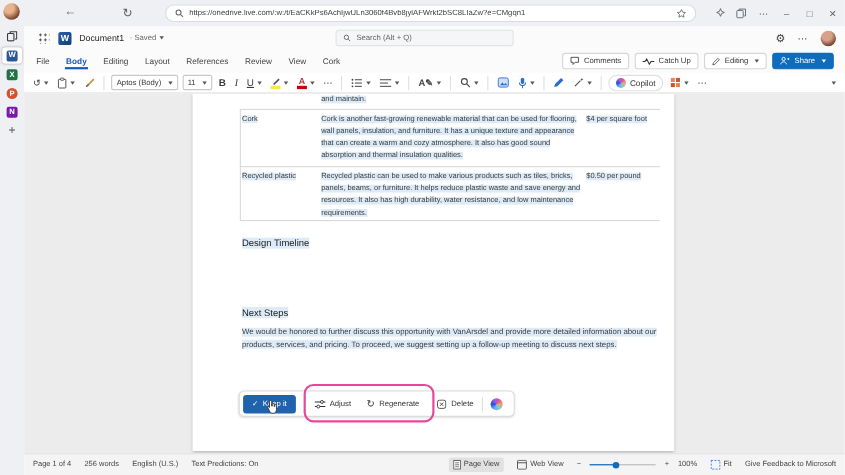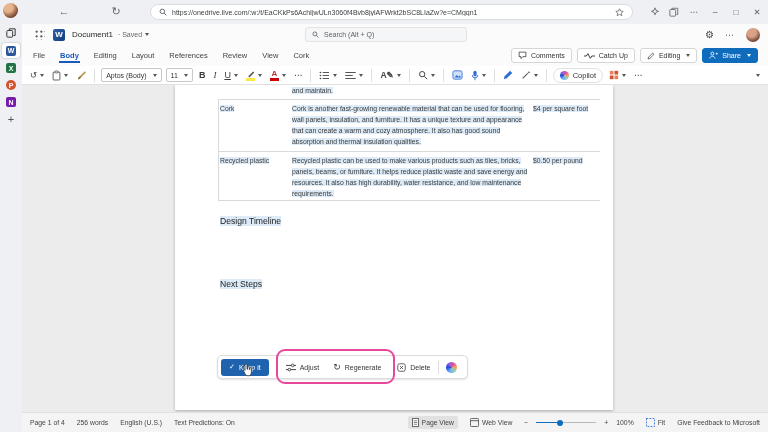--- a/index.html
+++ b/index.html
@@ -361,20 +361,21 @@
 
         <div class="table-row">
           <div class="cell cell-name" style="top:70px;"><span class="hl">Recycled plastic</span></div>
           <div class="cell cell-desc" style="top:70px;"><span class="hl">Recycled plastic can be used to make various products such as tiles, bricks, panels, beams, or furniture. It helps reduce plastic waste and save energy and resources. It also has high durability, water resistance, and low maintenance requirements.</span></div>
           <div class="cell cell-price" style="top:70px;"><span class="hl">$0.50 per pound</span></div>
         </div>
 
         <div class="h2" style="top:131px;"><span class="hl">Design Timeline</span></div>
 
         <div class="h2" style="top:194px;"><span class="hl">Next Steps</span></div>
+        <div class="para" style="top:212px;"><span class="hl">We would be honored to further discuss this opportunity with VanArsdel and provide more detailed information about our products, services, and pricing. To proceed, we suggest setting up a follow-up meeting to discuss next steps.</span></div>
 
         <div class="cp-bar">
           <div class="keep-btn">
             <span>✓</span>
             <span>Keep it</span>
           </div>
           <div class="cp-act" style="margin-left:17px;">
             <svg class="mini" width="10" height="9" viewBox="0 0 12 10">
                 <line x1="0" y1="2.5" x2="12" y2="2.5" stroke="#333" stroke-width="1.1"></line>
                 <circle cx="8" cy="2.5" r="1.6" fill="#fff" stroke="#333" stroke-width="1"></circle>

